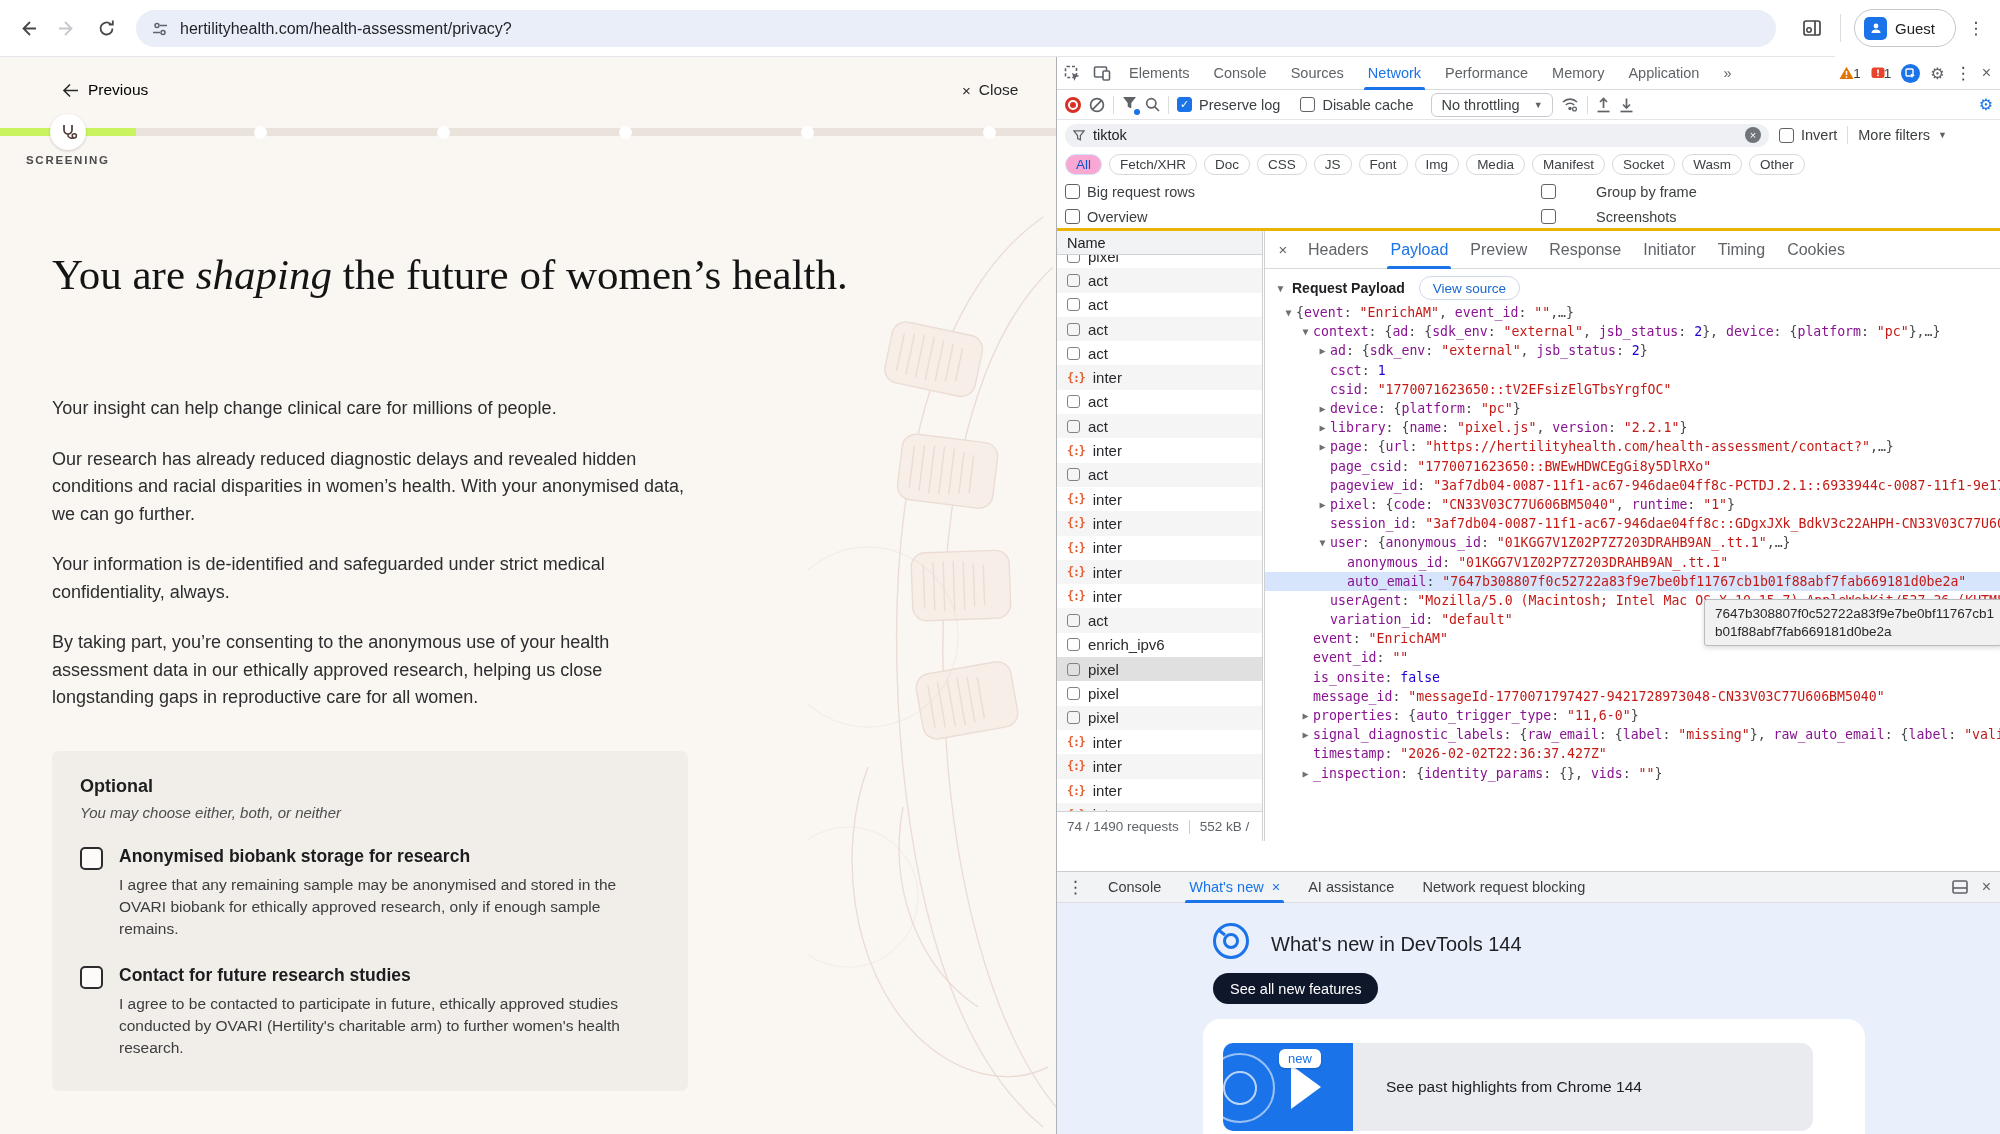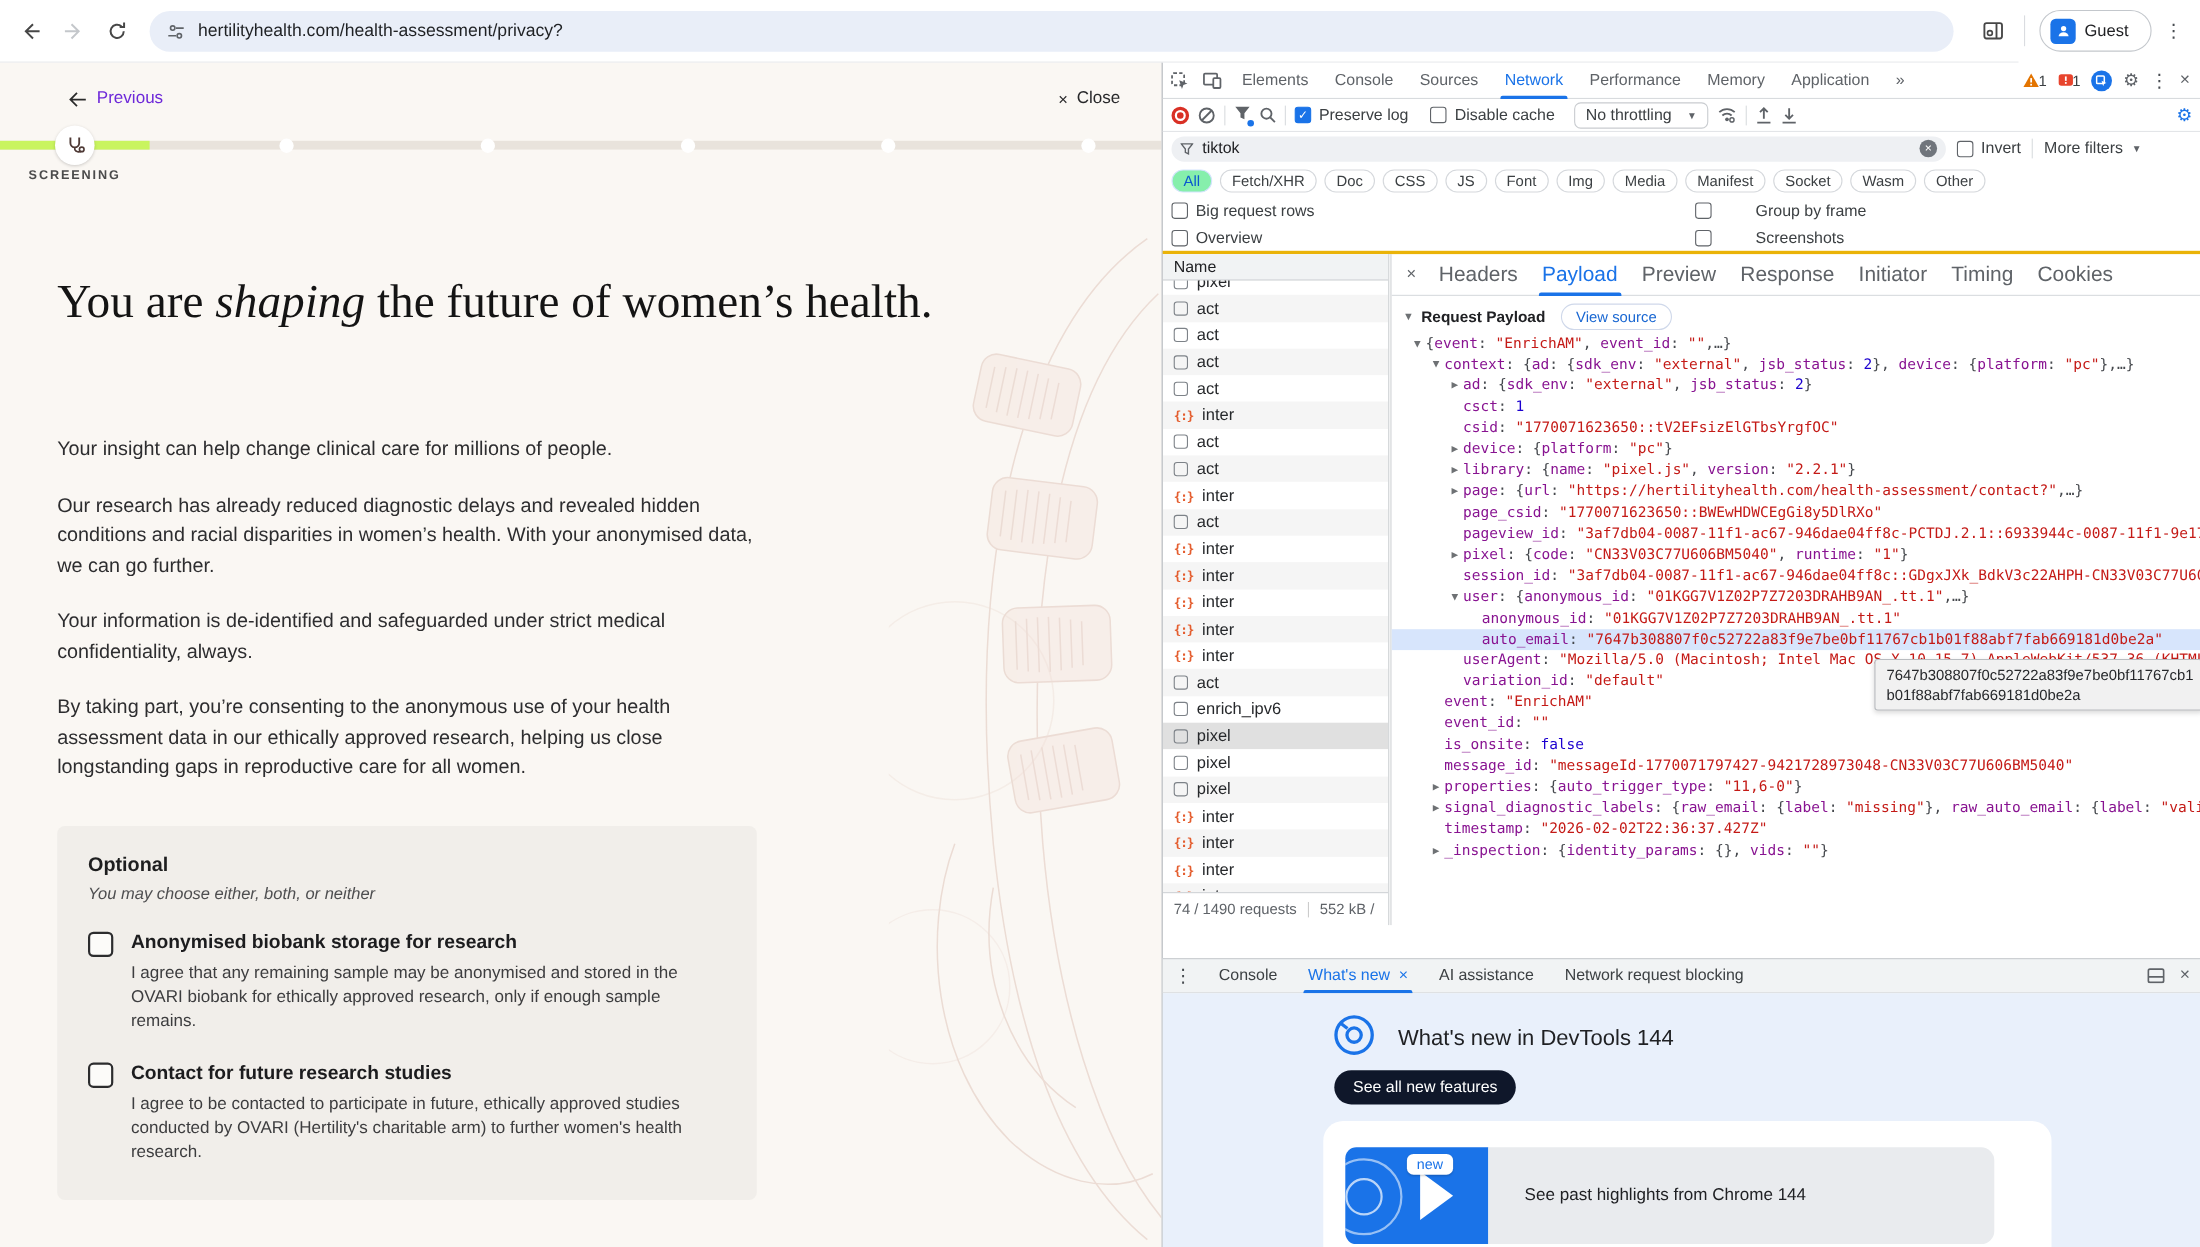--- a/index.html
+++ b/index.html
@@ -13,21 +13,21 @@
   .navbtn { top:14px; width:28px; height:28px; display:flex; align-items:center; justify-content:center; }
   #urlpill { left:136px; top:10px; width:1640px; height:37px; border-radius:19px; background:#e9eef8; display:flex; align-items:center; padding:0 16px; }
   #urltext { font-size:16px; color:#1f2124; margin-left:12px; }
   #guestbtn { left:1854px; top:9px; width:102px; height:38px; border:1.5px solid #c3c7cc; border-radius:19px; background:#fff; display:flex; align-items:center; gap:8px; padding:0 9px; }
   #guestbtn .av { width:23px; height:23px; border-radius:5px; background:#1a73e8; display:flex; align-items:center; justify-content:center; }
   #guestbtn span.lbl { font-size:15px; color:#202124; }
   .dots3 { font-size:17px; color:#474b50; }
 
   
   #page { left:0; top:57px; width:1056px; height:1077px; background:#faf7f3; overflow:hidden; }
-  #prevlink { left:62px; top:24px; display:flex; gap:9px; align-items:center; font-size:15.5px; color:#6d28d9; }
+  #prevlink { left:62px; top:24px; display:flex; gap:9px; align-items:center; font-size:15.5px; color:#000000; }
   #closelink { left:962px; top:24px; display:flex; gap:8px; align-items:center; font-size:15.5px; color:#28282a; }
   #ptrack { left:0; top:71px; width:1056px; height:8px; background:#e9e3dc; }
   #pfill { left:0; top:71px; width:136px; height:8px; background:#c9f45f; }
   .pdot { top:71px; width:13px; height:13px; margin-top:-2.5px; border-radius:50%; background:#fff; }
   #pnode { left:50px; top:57px; width:36px; height:36px; border-radius:50%; background:#fff; box-shadow:0 1px 3px rgba(0,0,0,.18); display:flex; align-items:center; justify-content:center; }
   #stage { left:26px; top:97px; font-size:11.5px; letter-spacing:1.7px; color:#4b4b4b; font-weight:600; }
   #heading { left:52px; top:190px; width:900px; font-family:"Liberation Serif", serif; font-size:43px; line-height:1.28; color:#141414; font-weight:400; }
   #heading em { font-style:italic; }
   #paras { left:52px; top:338px; width:652px; }
   #paras p { font-size:18px; line-height:1.53; color:#2d2d2f; margin-bottom:23px; }
@@ -59,41 +59,41 @@
   #throttle { height:24px; border:1px solid #c9ccd0; border-radius:6px; display:flex; align-items:center; gap:14px; padding:0 9px; font-size:14.5px; }
 
   #dt-filterrow { left:0; top:63px; width:944px; height:30px; display:flex; align-items:center; padding:0 8px; gap:10px; }
   #filterinput { width:704px; height:23px; border-radius:13px; background:#eef0f3; display:flex; align-items:center; gap:8px; padding:0 8px; }
   #filterinput .q { font-size:14.5px; color:#202124; }
   #filterclear { margin-left:auto; width:16px; height:16px; border-radius:50%; background:#70757c; color:#fff; font-size:11px; display:flex; align-items:center; justify-content:center; }
   #morefilters { display:flex; gap:8px; align-items:center; font-size:14.5px; color:#3c4043; }
 
   #chipsrow { left:0; top:93px; width:944px; height:28px; display:flex; align-items:center; gap:7px; padding:0 8px; }
   .chip { height:21px; border-radius:11px; border:1px solid #d5d8dc; background:#fff; padding:0 10px; display:flex; align-items:center; font-size:13.5px; color:#3c4043; white-space:nowrap; }
-  .chip.active { background:#86efac; border-color:#d3e3fd; color:#0b57d0; }
+  .chip.active { background:#f9a8d4; border-color:#d3e3fd; color:#0b57d0; }
 
   #togglerow1 { left:0; top:121px; width:944px; height:27px; display:flex; align-items:center; padding:0 8px; }
   #togglerow2 { left:0; top:148px; width:944px; height:26px; display:flex; align-items:center; padding:0 8px; border-bottom:3px solid #eab308; }
   .tgl-right { position:absolute; left:484px;gap:40px; }
 
   #netmain { left:0; top:174px; width:944px; height:610px; }
   #namecol { left:0; top:0; width:206px; height:610px; border-right:1px solid #cdd0d3; overflow:hidden; }
   #namehdr { height:24px; background:#f1f3f4; border-bottom:1px solid #d0d3d6; display:flex; align-items:center; padding:0 10px; font-size:14.5px; color:#202124; }
   #rows { height:556px; overflow:hidden; }
   .req { height:24.3px; display:flex; align-items:center; gap:8px; padding:0 10px; font-size:15px; color:#26282b; white-space:nowrap; }
   .req.stripe { background:#f5f5f5; }
   .req.sel { background:#e0e0e0; }
   .ico-doc { width:13px; height:13px; border:1.5px solid #7d8288; border-radius:3px; flex:0 0 auto; }
   .ico-json { font-family:"DejaVu Sans Mono", monospace; font-size:11.5px; font-weight:bold; color:#e45d2e; flex:0 0 auto; letter-spacing:-1px; }
   #netfooter { height:30px; border-top:1px solid #cfd2d5; display:flex; align-items:center; padding:0 10px; gap:10px; font-size:13.5px; color:#5f6368; white-space:nowrap; overflow:hidden; }
 
   #detail { left:207px; top:0; width:737px; height:610px; overflow:hidden; }
   #detail-tabs { height:38px; display:flex; align-items:center; border-bottom:1px solid #d8dbde; padding-left:4px; }
   #detail-close { width:28px; text-align:center; font-size:15px; color:#5f6368; }
-  .dtab { padding:4px 11px; height:38px; display:flex; align-items:center; font-size:19px; color:#5f6368; position:relative;text-align:right; }
+  .dtab { padding:4px 11px; height:38px; display:flex; align-items:center; font-size:16px; color:#5f6368; position:relative;text-align:right; }
   .dtab.active { color:#1a73e8; }
   .dtab.active::after { content:""; position:absolute; left:8px; right:8px; bottom:0; height:3px; background:#1a73e8; border-radius:2px 2px 0 0; }
   #payload-head { height:30px; display:flex; align-items:center; gap:14px; padding-left:8px; margin-top:4px; }
   #payload-title { font-size:14px; font-weight:700; color:#202124; display:flex; align-items:center; gap:4px; }
   #viewsource { height:24px; border:1px solid #cfd8ea; border-radius:13px; padding:0 13px; display:flex; align-items:center; font-size:13.5px; color:#1967d2; background:#fff; }
   #ptree { position:relative; font-family:"DejaVu Sans Mono", monospace; font-size:13.2px; color:#45484d; }
   .pline { height:19.2px; display:flex; align-items:center; white-space:nowrap; overflow:hidden; }
   .pline.sel { background:#d7e5fc; }
   .arrow { display:inline-block; width:15px; flex:0 0 auto; color:#6e7174; font-size:10px; text-align:center; }
   .tk-key { color:#881391; }

